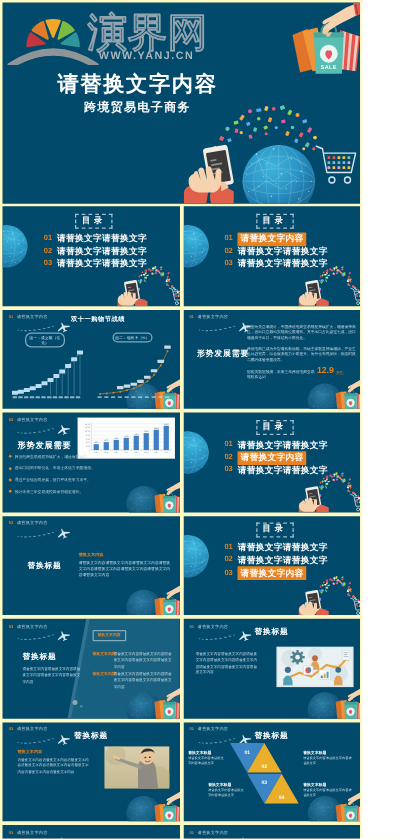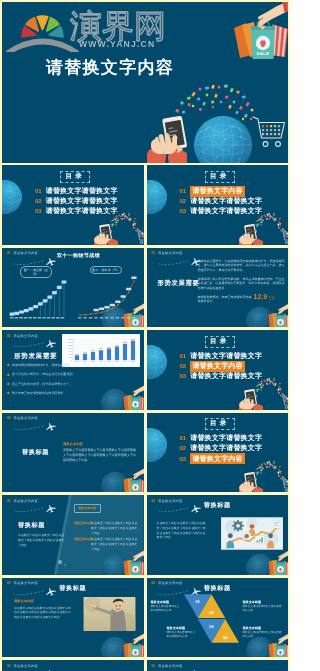--- a/index.html
+++ b/index.html
@@ -530,20 +530,21 @@
       <path d="M35.2 14.7 A20.5 20.5 0 0 1 45.8 14.7 L40.5 27.5 Z" fill="#EFA82B" stroke="#EFA82B" stroke-width="1.7"></path>
       <path d="M48.5 15.6 A20.5 20.5 0 0 1 56.9 22.2 L44.8 29.0 Z" fill="#7CBB42" stroke="#7CBB42" stroke-width="1.7"></path>
       <path d="M58.4 24.6 A20.5 20.5 0 0 1 61.0 34.9 L47.3 32.8 Z" fill="#30959B" stroke="#30959B" stroke-width="1.7"></path>
       <path d="M4 49 Q40.5 24 77 49 L77 55 Q40.5 30 4 55 Z" fill="#8F9498"></path>
     </g>
     <text x="68" y="35" font-size="32" font-family="DejaVu Sans, sans-serif" font-weight="normal" fill="none" stroke="#93A3AD" stroke-width="1.5" stroke-linejoin="round">演界网</text>
     <text x="77" y="45" font-size="8.6" letter-spacing="1.2" font-family="Liberation Sans, sans-serif" fill="#A8B6BE" font-weight="bold">WWW.YANJ.CN</text>
   </svg>
 
   <div class="cv-title">请替换文字内容</div>
+  <div class="cv-sub">跨境贸易电子商务</div>
 </div>
 
 <div class="row">
   <div class="slide half">
     <svg class="abs" style="left:0;top:0" width="142" height="80">
             <use href="#symGlobeL" x="0" y="0" width="142" height="80"></use>
           </svg>
     <svg class="abs" style="left:92px;top:44px;" width="50" height="36">
             <use href="#symShopArc" x="2" y="2" width="50" height="36"></use>
           </svg>

